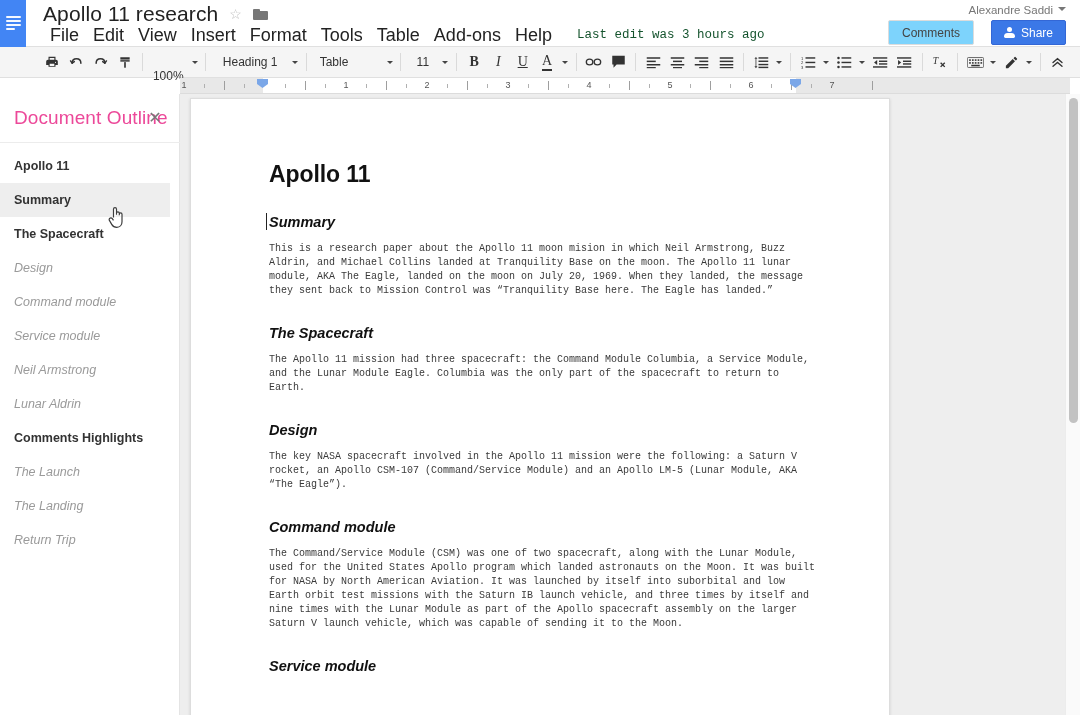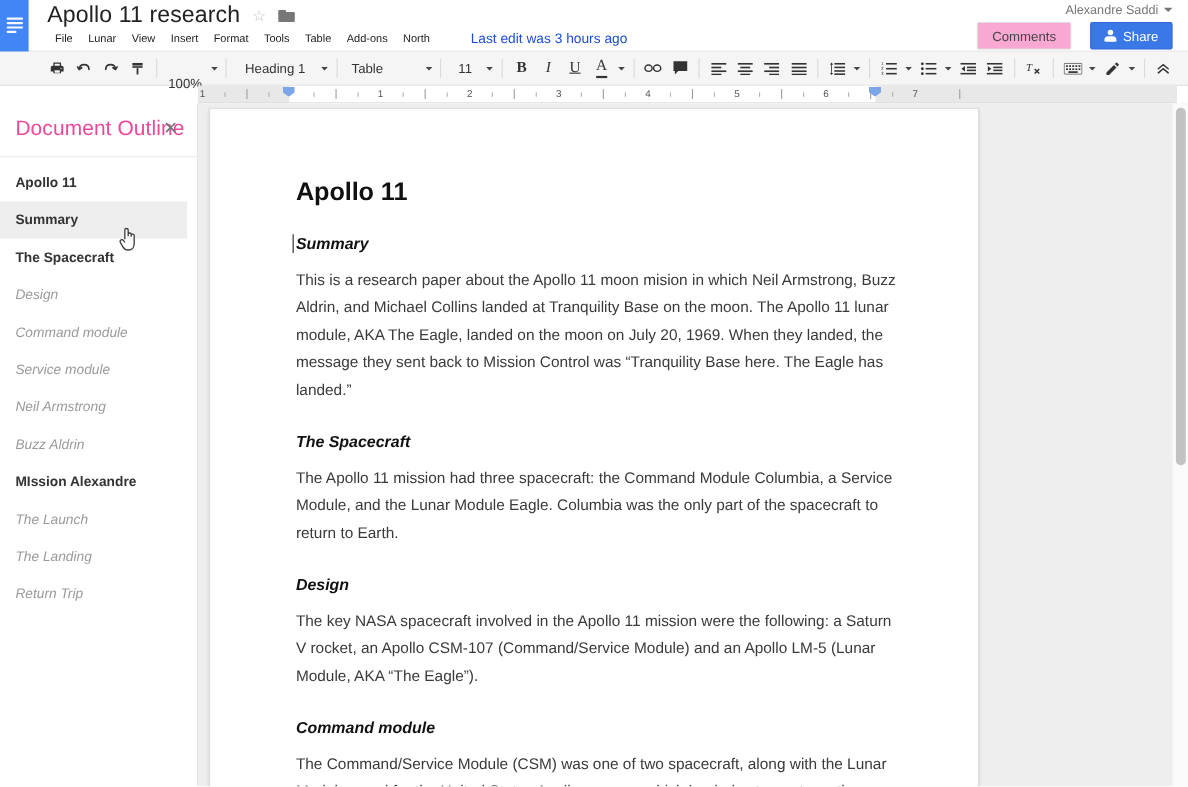--- a/index.html
+++ b/index.html
@@ -45,40 +45,40 @@
     content: ""; position: absolute; left: 0; bottom: 0; width: 15px; height: 9px;
     background: #777777; border-radius: 1px;
   }
   .folder-icon::after {
     content: ""; position: absolute; left: 0; top: 0; width: 7px; height: 3px;
     background: #777777; border-radius: 1px 1px 0 0;
   }
 
   .menubar { position: absolute; left: 43px; top: 25px; display: flex; align-items: center; height: 20px; }
   .menu-item {
-    font-size: 10px; color: #222222; padding: 2px 7px; cursor: pointer; white-space: nowrap;
+    font-size: 18px; color: #222222; padding: 2px 7px; cursor: pointer; white-space: nowrap;
     border-radius: 2px;
   }
   .last-edit {
-    font-size: 12.5px; color: #1d4ed8; margin-left: 30px; white-space: nowrap; cursor: pointer;
+    font-size: 12.5px; color: #14532d; margin-left: 18px; white-space: nowrap; cursor: pointer; font-family: Liberation Mono, monospace;
   }
 
   .acct-name {
     position: absolute; right: 27px; top: 4px;
     font-size: 11.5px; color: #777777; white-space: nowrap;
   }
   .acct-caret {
     position: absolute; right: 14px; top: 7px;
     width: 0; height: 0; border-left: 4px solid transparent; border-right: 4px solid transparent;
     border-top: 4px solid #777777;
   }
   .btn-comments {
     position: absolute; right: 106px; top: 20px; height: 25px;
     display: flex; align-items: center; padding: 0 13px;
-    background: #f9a8d4; border: 1px solid #dcdcdc; border-radius: 2px;
+    background: #7dd3fc; border: 1px solid #dcdcdc; border-radius: 2px;
     font-size: 12px; color: #444444; cursor: pointer; white-space: nowrap;
   }
   .btn-share {
     position: absolute; right: 14px; top: 20px; height: 25px;
     display: flex; align-items: center; gap: 6px; padding: 0 12px;
     background: #3b78e7; border: 1px solid #3367d6; border-radius: 2px;
     font-size: 12px; color: #ffffff; cursor: pointer; white-space: nowrap;
     font-weight: 500;
   }
   .share-person {
@@ -200,22 +200,22 @@
     font-size: 23px; font-weight: bold; color: #111111;
     letter-spacing: -.1px; margin-bottom: 24px; line-height: 1.2;
   }
   .h2 {
     position: relative;
     font-size: 14.5px; font-weight: bold; font-style: italic; color: #111111;
     margin-bottom: 11px; margin-top: 26px; line-height: 1.25;
   }
   .h2.first { margin-top: 0; }
   .para {
-    font-size: 14px; color: #3a3a3a; line-height: 25px;
-    margin-bottom: 2px; text-align: left;
+    font-size: 10px; color: #3a3a3a; line-height: 14px;
+    margin-bottom: 2px; text-align: left; font-family: Liberation Mono, monospace;
   }
   .caret {
     position: absolute; left: -3px; top: 0px; width: 1.4px; height: 17px;
     background: #222222;
   }
 
   
   .scrollbar {
     position: absolute; right: 0; top: 94px; width: 15px; height: 621px;
     background: #fafafa; border-left: 1px solid #ececec;
@@ -242,28 +242,28 @@
     </div>
 
     <div class="title-row">
       <span class="doc-title">Apollo 11 research</span>
       <span class="star-icon">☆</span>
       <span class="folder-icon"></span>
     </div>
 
     <div class="menubar">
       <span class="menu-item">File</span>
-      <span class="menu-item">Lunar</span>
+      <span class="menu-item">Edit</span>
       <span class="menu-item">View</span>
       <span class="menu-item">Insert</span>
       <span class="menu-item">Format</span>
       <span class="menu-item">Tools</span>
       <span class="menu-item">Table</span>
       <span class="menu-item">Add-ons</span>
-      <span class="menu-item">North</span>
+      <span class="menu-item">Help</span>
       <span class="last-edit">Last edit was 3 hours ago</span>
     </div>
 
     <span class="acct-name">Alexandre Saddi</span>
     <span class="acct-caret"></span>
 
     <div class="btn-comments">
       <span>Comments</span>
     </div>
 
@@ -563,24 +563,24 @@
       <div class="ol-item lvl2">
           <span>Command module</span>
         </div>
       <div class="ol-item lvl2">
           <span>Service module</span>
         </div>
       <div class="ol-item lvl2">
           <span>Neil Armstrong</span>
         </div>
       <div class="ol-item lvl2">
-          <span>Buzz Aldrin</span>
+          <span>Lunar Aldrin</span>
         </div>
       <div class="ol-item lvl1">
-          <span>MIssion Alexandre</span>
+          <span>Comments Highlights</span>
         </div>
       <div class="ol-item lvl2">
           <span>The Launch</span>
         </div>
       <div class="ol-item lvl2">
           <span>The Landing</span>
         </div>
       <div class="ol-item lvl2">
           <span>Return Trip</span>
         </div>

